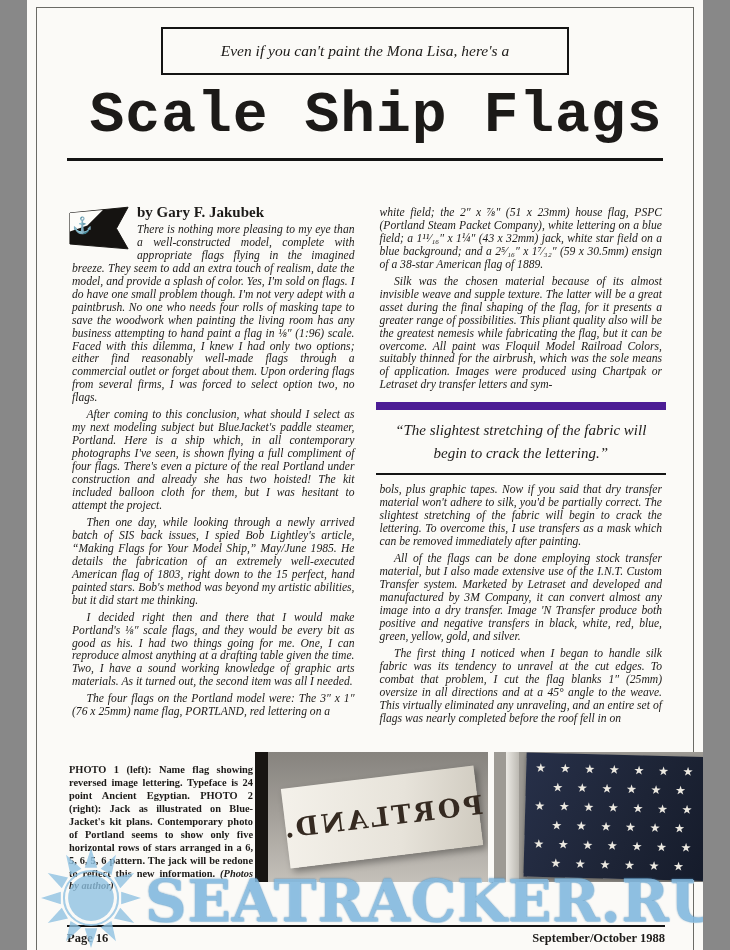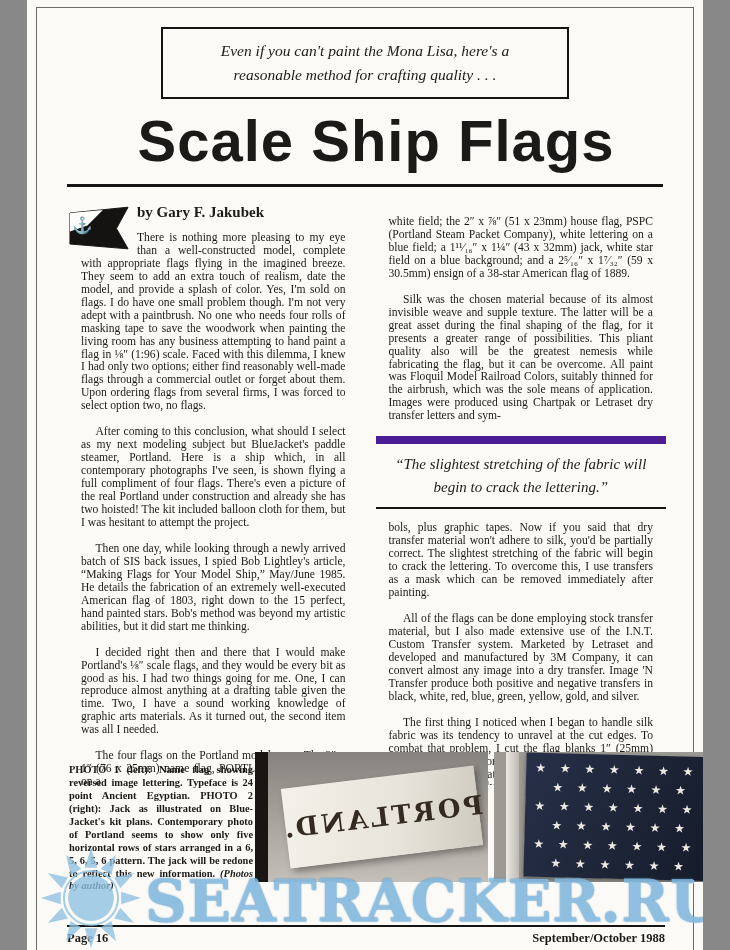--- a/index.html
+++ b/index.html
@@ -22,41 +22,41 @@
     width:372px;margin:27px auto 8px auto;
     border:2px solid #141414;
     padding:10px 16px;
     font-style:italic;font-size:15.5px;line-height:1.55;
     text-align:center;
   }
   .title{
     margin:4px 0 10px 0;
     text-align:center;
     font-size:58px;font-weight:800;letter-spacing:1px;
-    font-family:Liberation Sans, sans-serif;
+    font-family:Liberation Mono, monospace;
     padding-left:22px;
   }
   .title-rule{
     margin:0 40px;border-top:3px solid #141414;height:0;
   }
   
   .columns{
     position:absolute;left:41px;right:37px;top:203px;height:582px;
     display:flex;gap:17px;overflow:hidden;
     font-size:11.6px;line-height:12.95px;text-align:justify;
   }
   .col{flex:1 1 0;}
   .pennant{
     float:left;width:62px;height:47px;margin:2px 7px 2px 0;
   }
   .byline{
     font-size:15px;font-weight:700;text-indent:0;
     padding-top:3px;margin-bottom:5px;
   }
-  .para{margin:13px;}
+  .para{margin:4px;font-style:italic;}
   .ind{text-indent:1.25em;}
   .pullquote{
     border-top:8px solid #4c1d95;border-bottom:2px solid #141414;
     margin:10px 0 9px 0;padding:9px 4px;
     font-style:italic;font-size:15px;line-height:1.5;
     text-align:center;font-weight:500;
   }
   
   .bottom{
     position:absolute;left:0;top:752px;width:730px;height:132px;
@@ -127,21 +127,20 @@
   }
 </style>
 </head>
 <body>
 
 <div class="page">
   <div class="frame"></div>
 
   <div class="teaser">
     <div>Even if you can't paint the Mona Lisa, here's a</div>
-    <div>reasonable method for crafting quality . . .</div>
   </div>
   <h1 class="title">Scale Ship Flags</h1>
   <div class="title-rule"></div>
 
   <div class="columns">
     <div class="col">
       <span class="pennant">
         <svg viewBox="0 0 64 48" width="62" height="47">
           <polygon points="2,8 62,2 50,24 62,45 2,40" fill="#151311" stroke="#151311"></polygon>
           <polygon points="2,8 36,5 20,21 2,27" fill="#fdfcf9"></polygon>

